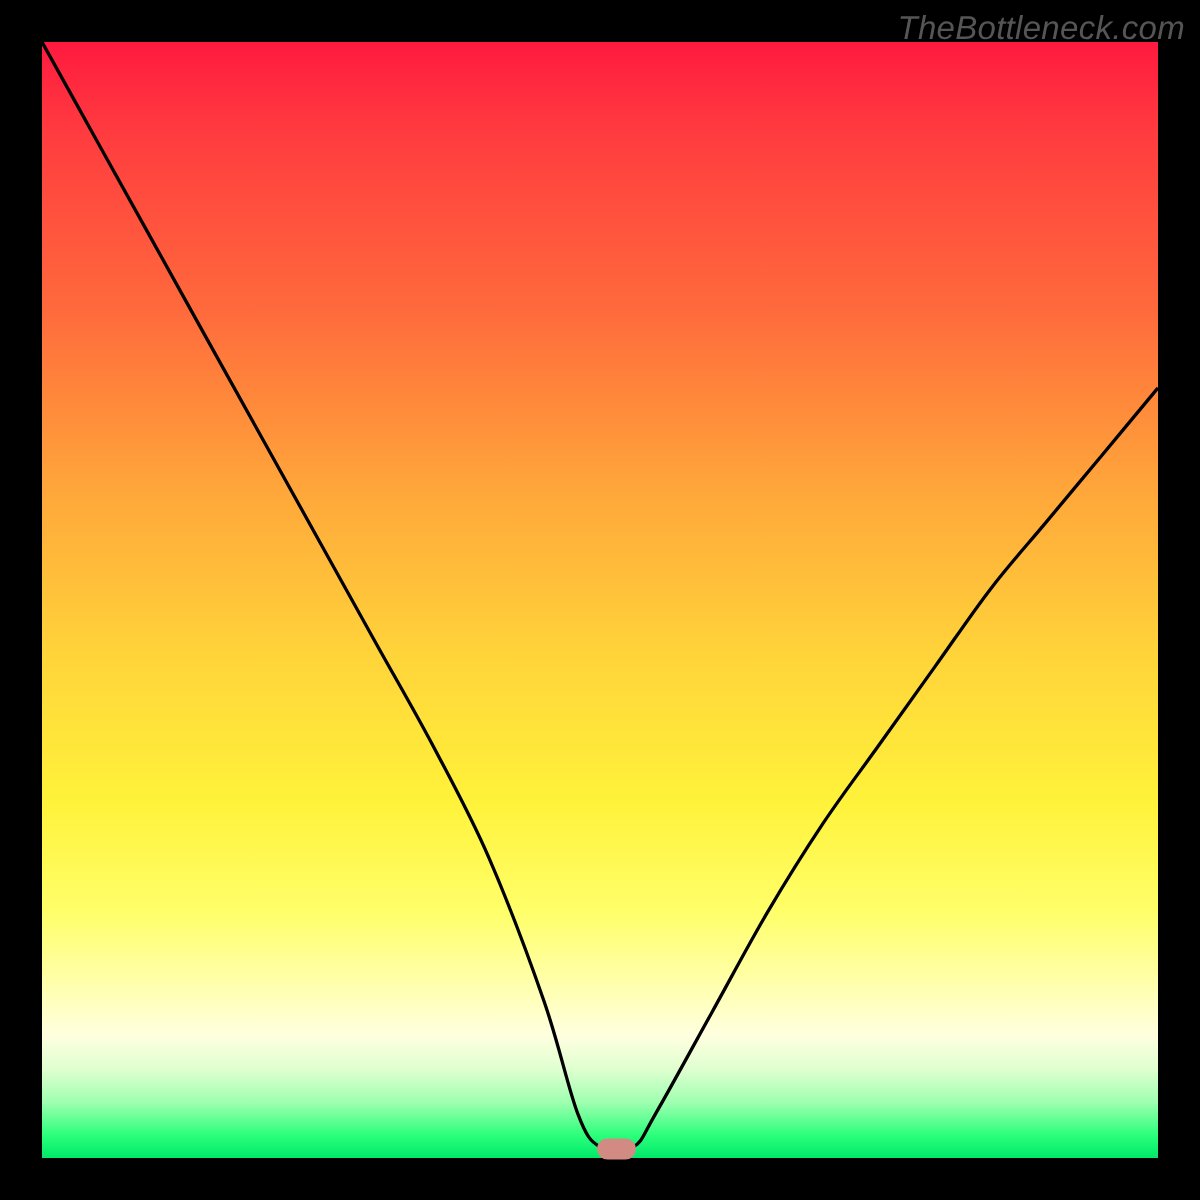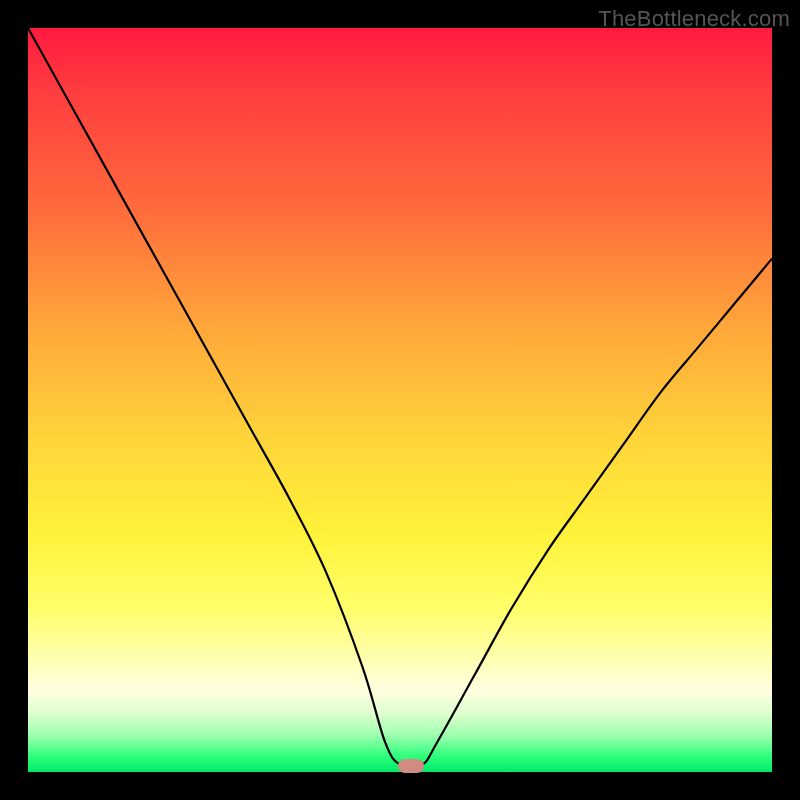--- a/index.html
+++ b/index.html
@@ -35,20 +35,21 @@
   }
   .watermark {
     position: absolute;
     top: 6px;
     right: 10px;
     color: #555;
     font-size: 22px;
     font-weight: 500;
     letter-spacing: 0.2px;
     user-select: none;
+    font-style: italic;
   }
   svg.curve {
     position: absolute;
     left: 0;
     top: 0;
     width: 744px;
     height: 744px;
     pointer-events: none;
   }
   .marker {

